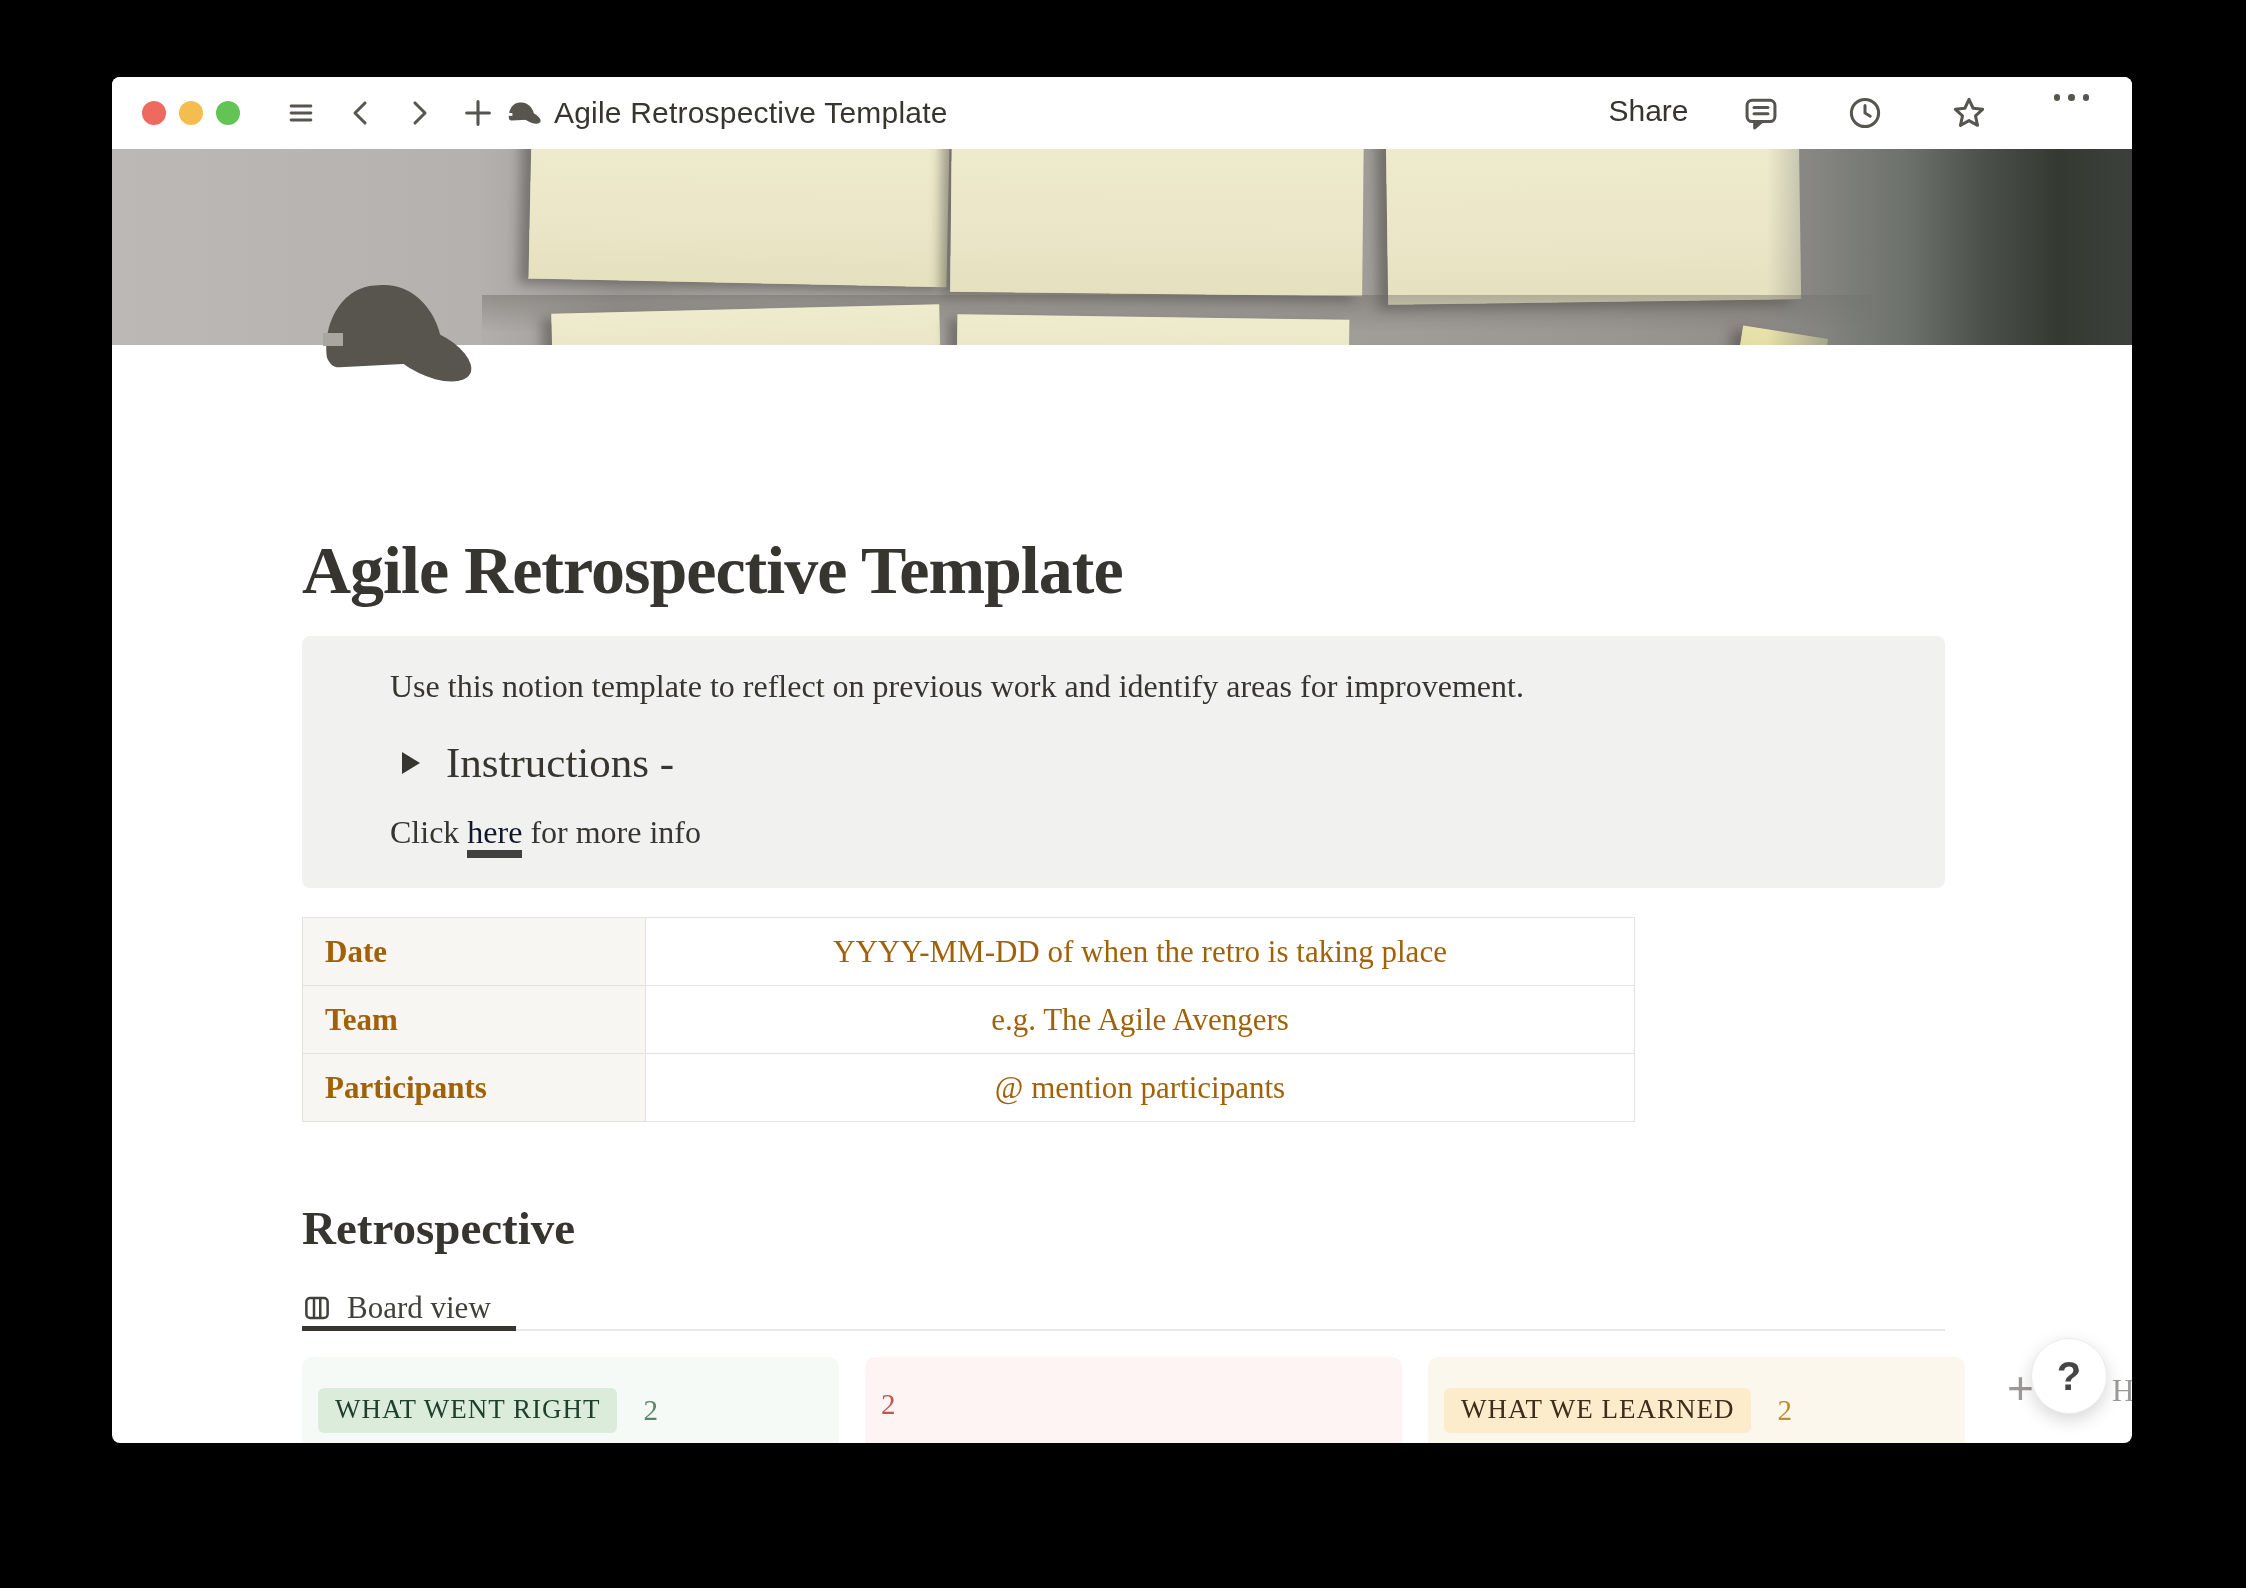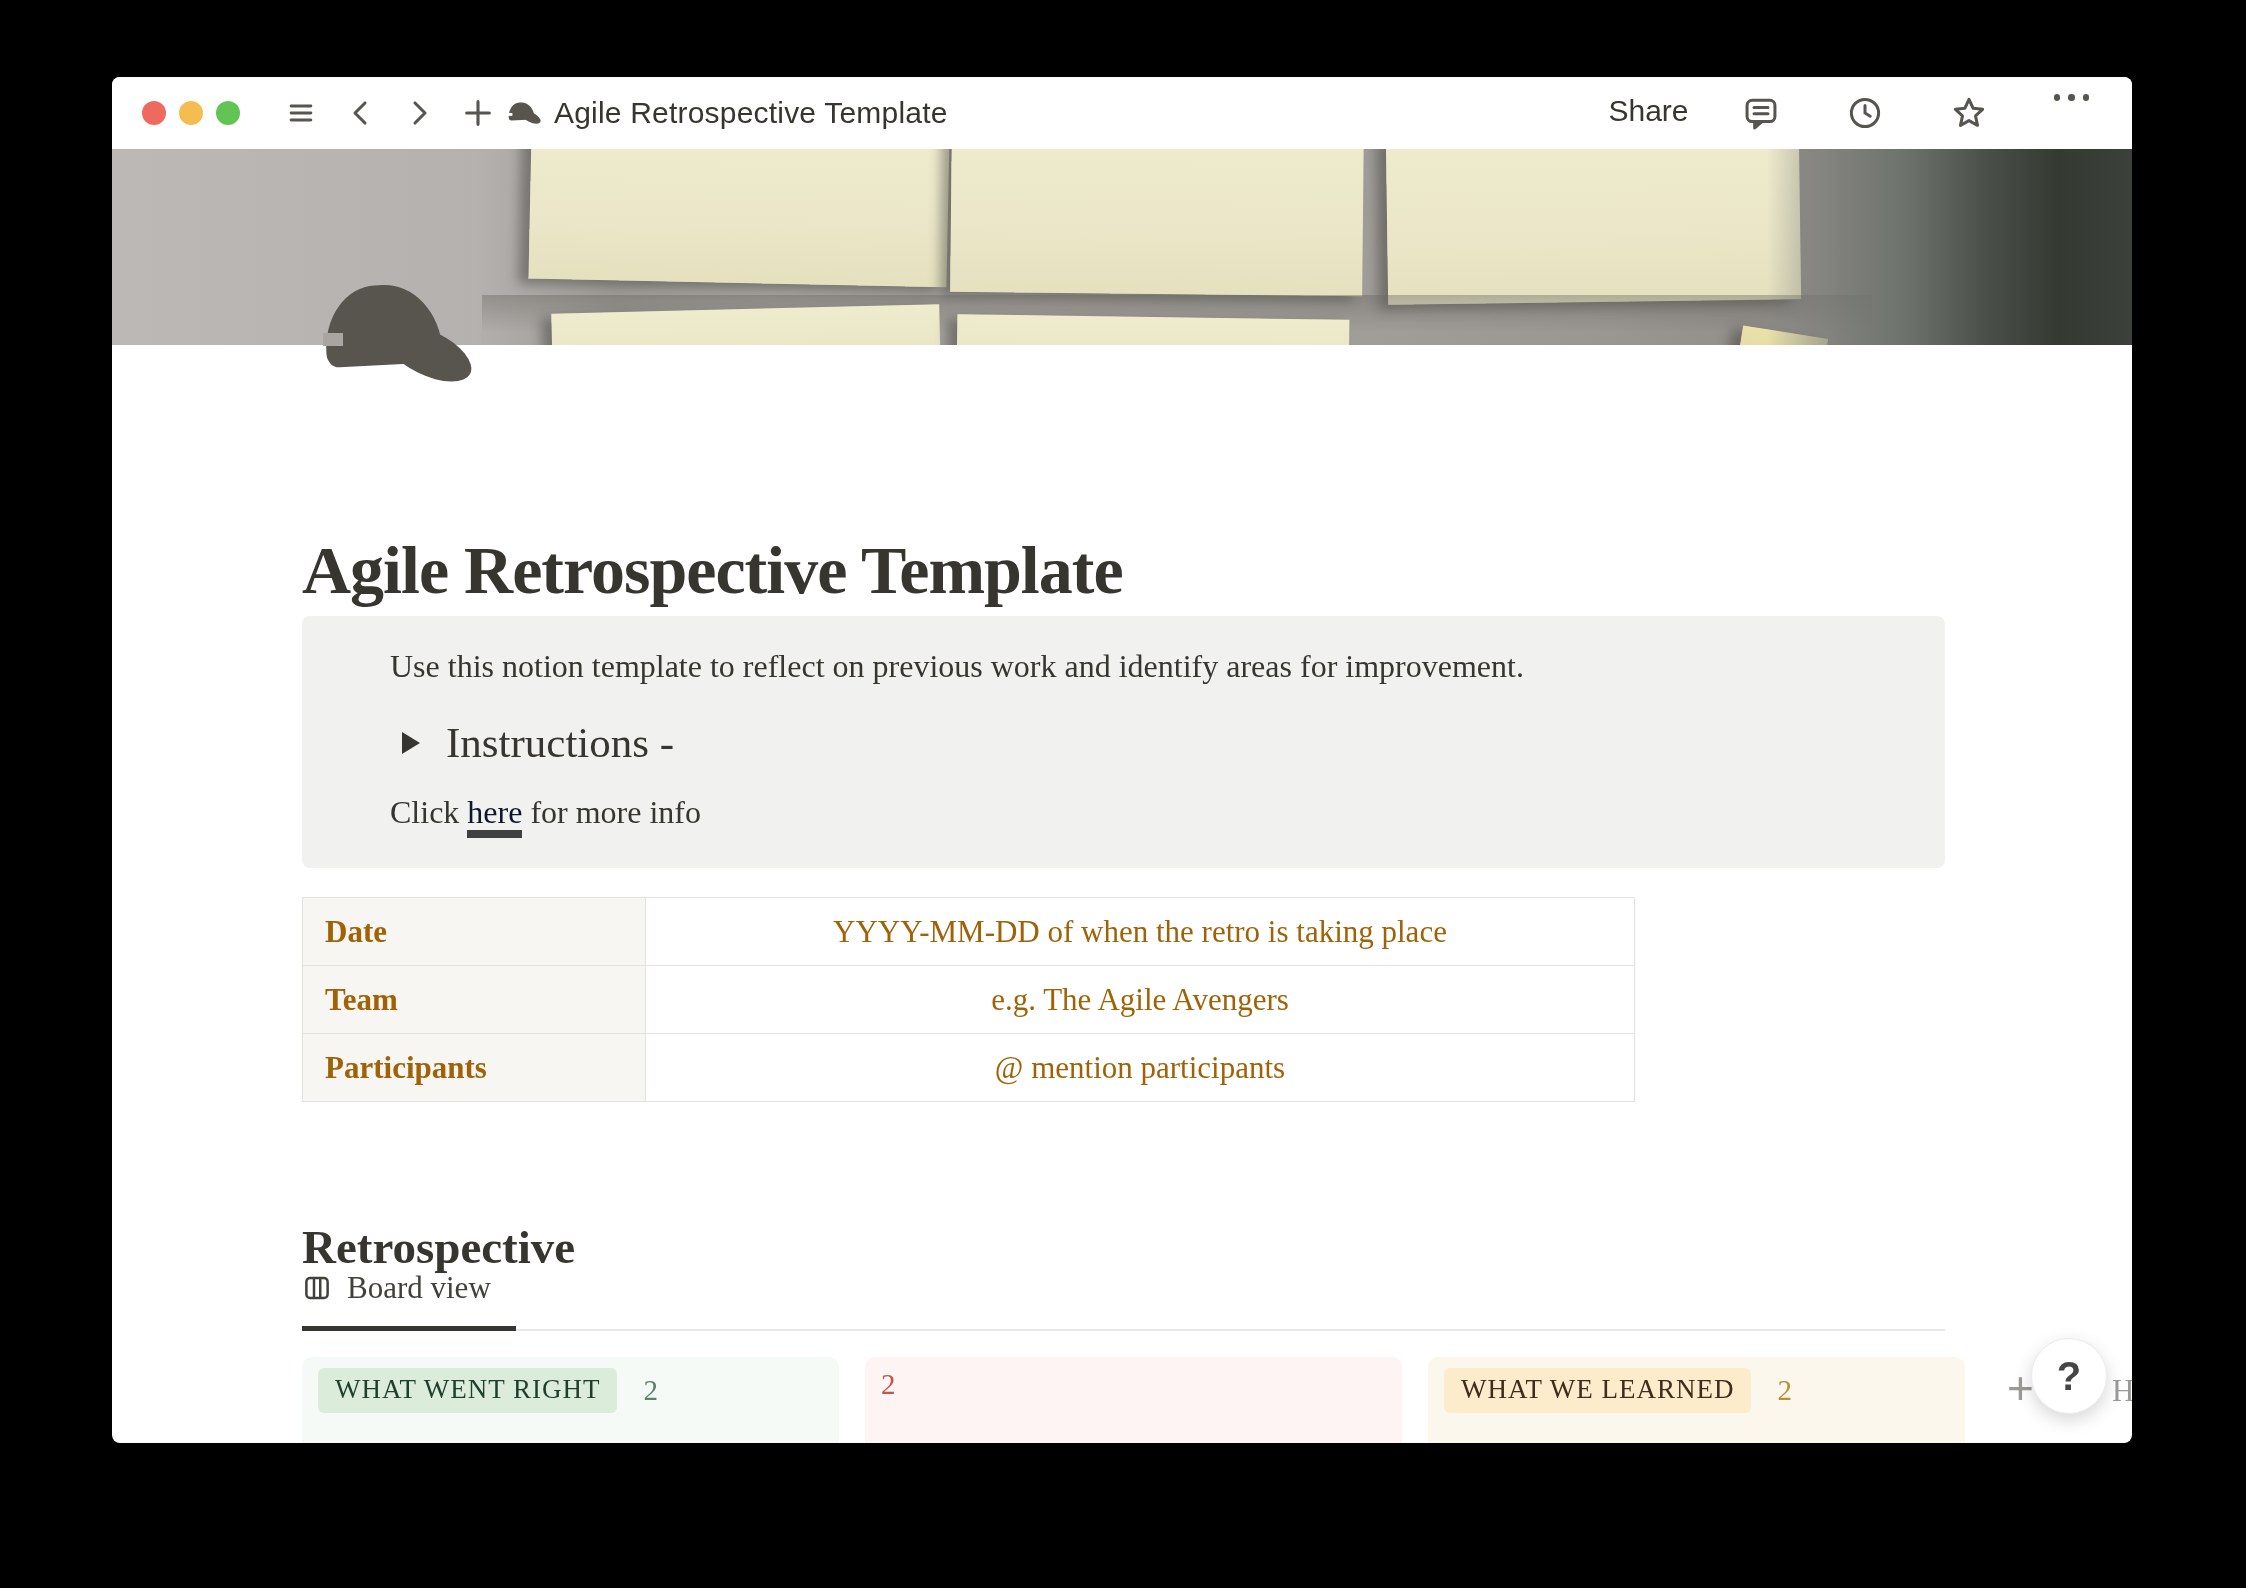--- a/index.html
+++ b/index.html
@@ -47,21 +47,21 @@
   .cap{position:absolute;z-index:6;}
   .cap-page{left:211px;top:206px;width:152px;height:96px;}
   .cap-dome{position:absolute;left:2px;top:2px;width:116px;height:80px;background:#57554e;
     border-radius:58px 64px 12px 14px / 72px 76px 14px 16px;transform:rotate(-3deg);}
   .cap-bill{position:absolute;left:58px;top:48px;width:94px;height:44px;background:#57554e;border-radius:50%;transform:rotate(26deg);}
   .cap-notch{position:absolute;left:0;top:50px;width:20px;height:13px;background:#a9a6a2;}
   .cap-mini{position:relative;width:34px;height:22px;}
   .cap-mini .cap-inner{position:absolute;left:0;top:0;width:152px;height:96px;transform:scale(.22);transform-origin:0 0;}
   .cap-mini .cap-notch{background:#fff;}
   
-  .serif{font-family:"Liberation Serif","DejaVu Serif",serif;}
+  .serif{font-family:"Liberation Serif","DejaVu Serif",serif;margin-top:20px;}
   .page-title{position:absolute;left:190px;top:408px;font-family:"Liberation Serif","DejaVu Serif",serif;
     font-size:68px;font-weight:700;color:#37352f;letter-spacing:-1px;z-index:3;}
   .callout{position:absolute;left:190px;top:539px;width:1643px;height:252px;background:#f1f1ef;border-radius:8px;
     color:#37352f;z-index:2;}
   .callout-emoji{position:absolute;left:36px;top:28px;width:30px;}
   .bulb{width:30px;height:30px;border-radius:50%;
     background:radial-gradient(circle at 40% 32%,#fffbe4,#ffeaa6 55%,#f3d465);
     box-shadow:inset 0 -3px 4px rgba(196,156,58,.55);}
   .bulb-base{width:12px;height:10px;background:#b9b7b4;border-radius:2px;margin:-2px auto 0;}
   .callout-line1{position:absolute;left:88px;top:32px;font-size:32px;}

